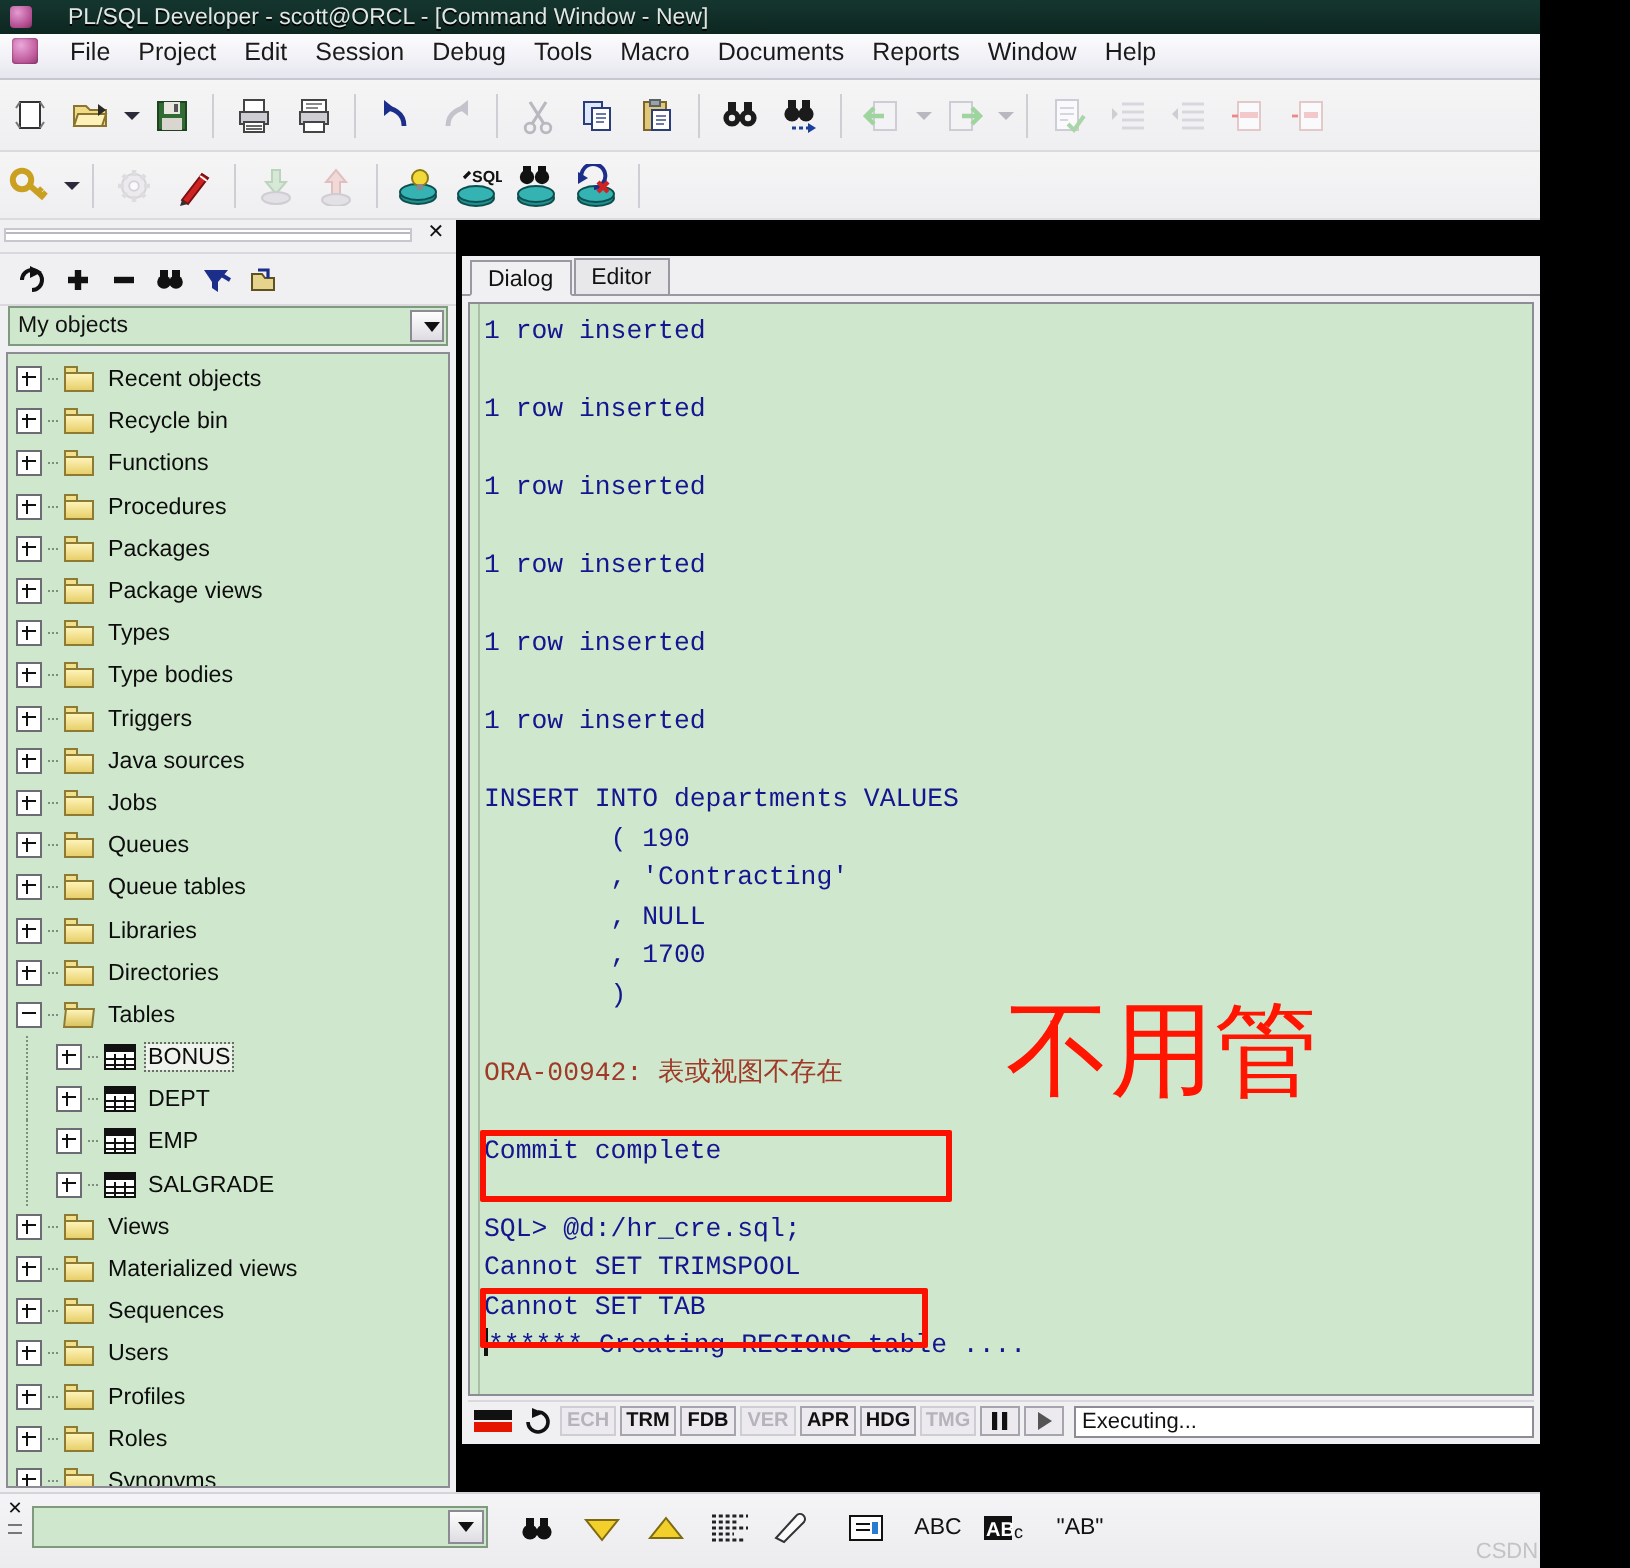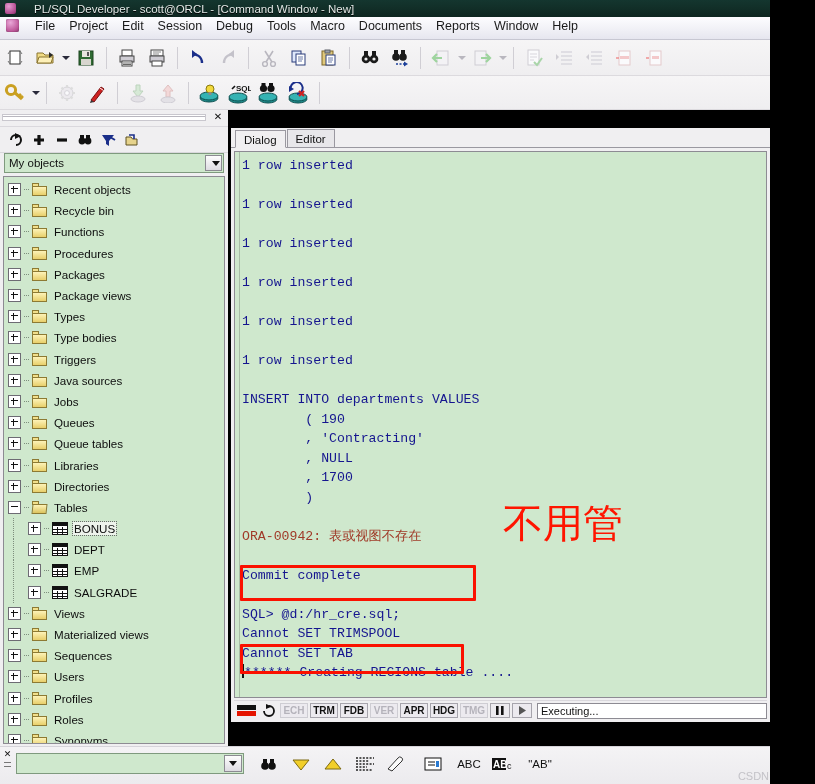--- a/index.html
+++ b/index.html
@@ -100,22 +100,22 @@
     border:1px solid #8d8b93;box-sizing:border-box;overflow:hidden;}
   .console-inner{position:absolute;left:7px;top:4px;right:2px;bottom:0;
     font-family:"Liberation Mono","DejaVu Sans Mono",monospace;font-size:13.2px;line-height:19.5px;
     color:#15158f;white-space:pre;}
   .lgutter{position:absolute;left:0;top:0;bottom:0;width:4px;background:#cfe8cd;border-right:1px solid #a9bda7;}
   .line.err{color:#a03a28;}
   .line.blank{height:19.5px;}
   .cursorbar{display:inline-block;width:2px;height:14px;background:#111;vertical-align:-2px;}
 
   .redbox{position:absolute;border:3px solid #fb1100;box-sizing:border-box;border-radius:1px;}
-  .cn-note{position:absolute;color:#ff1500;font-size:40px;line-height:44px;
-    font-family:Liberation Mono, monospace;white-space:nowrap;}
+  .cn-note{position:absolute;color:#ff1500;font-size:52px;line-height:44px;
+    font-family:Liberation Serif, serif;white-space:nowrap;}
 
   
   .cwstatus{position:absolute;left:3px;right:3px;bottom:2px;height:20px;display:flex;align-items:center;
     background:#f0eff1;border-top:1px solid #dad8dd;box-sizing:border-box;gap:2px;}
   .flagbtn{width:28px;height:15px;border:1px solid #a6a4ac;background:#eceaef;font-size:10px;
     display:flex;align-items:center;justify-content:center;color:#111;font-weight:bold;box-sizing:border-box;
     font-family:"Liberation Sans",sans-serif;}
   .flagbtn.off{color:#b5b3bb;border-color:#cecdd3;}
   .pausebtn,.playbtn{width:20px;height:15px;border:1px solid #a6a4ac;background:#eceaef;
     display:flex;align-items:center;justify-content:center;box-sizing:border-box;}

